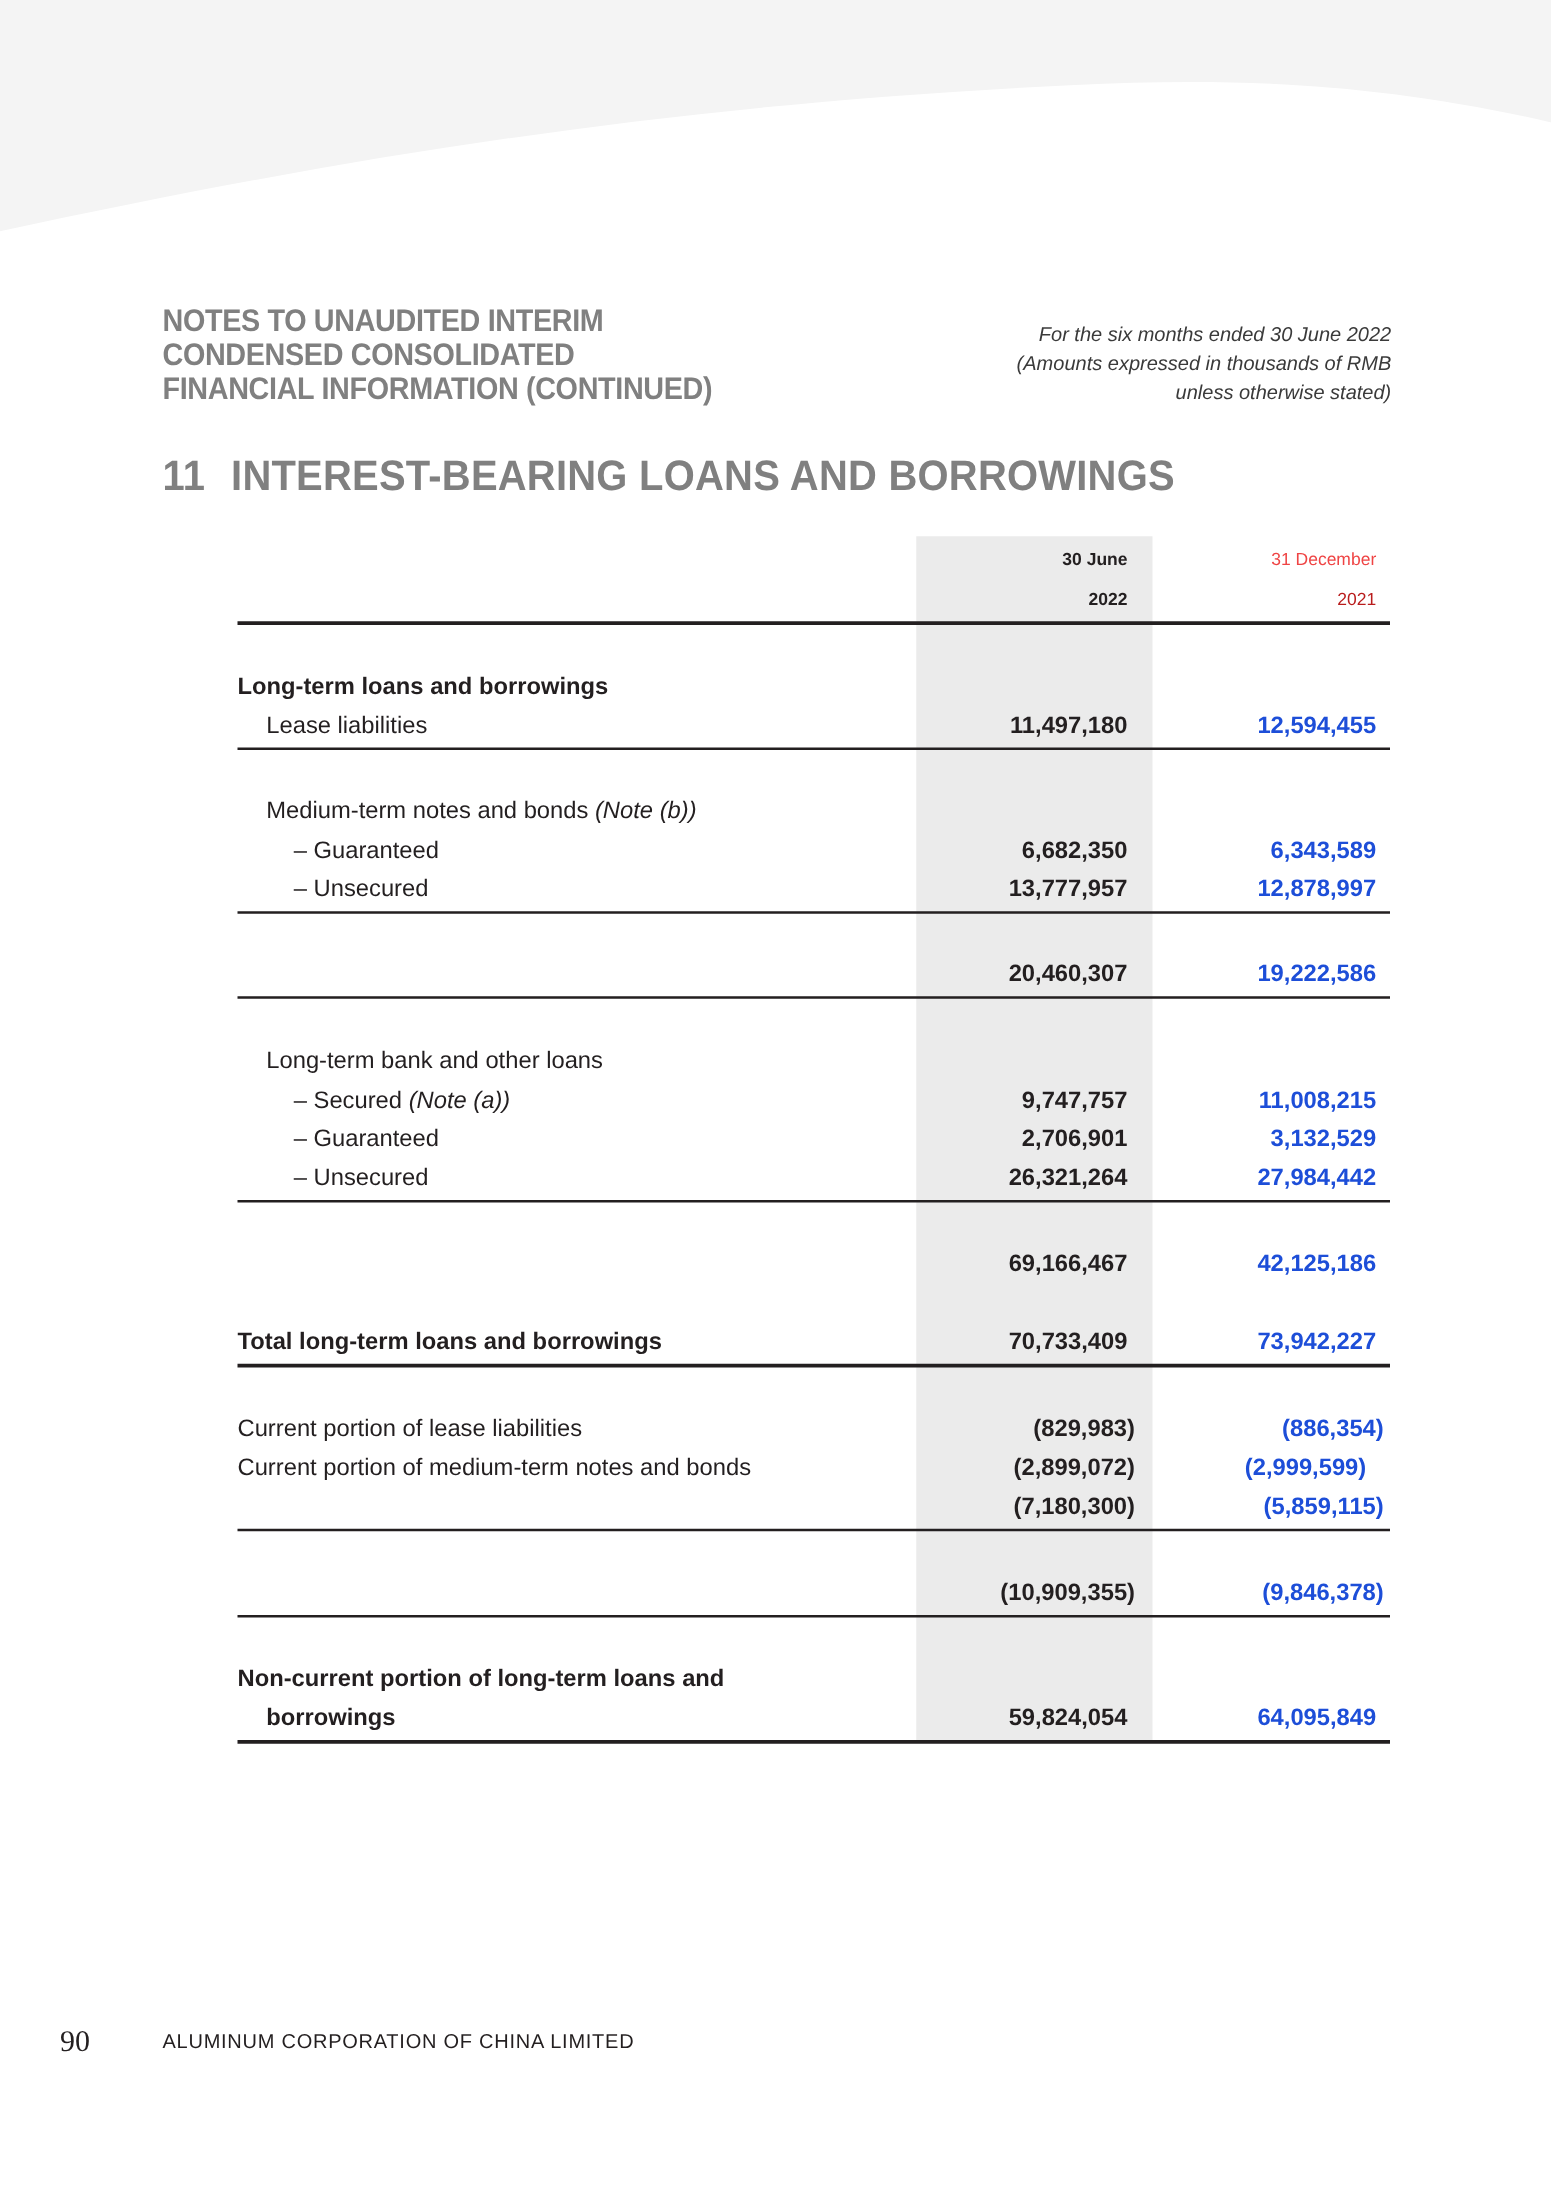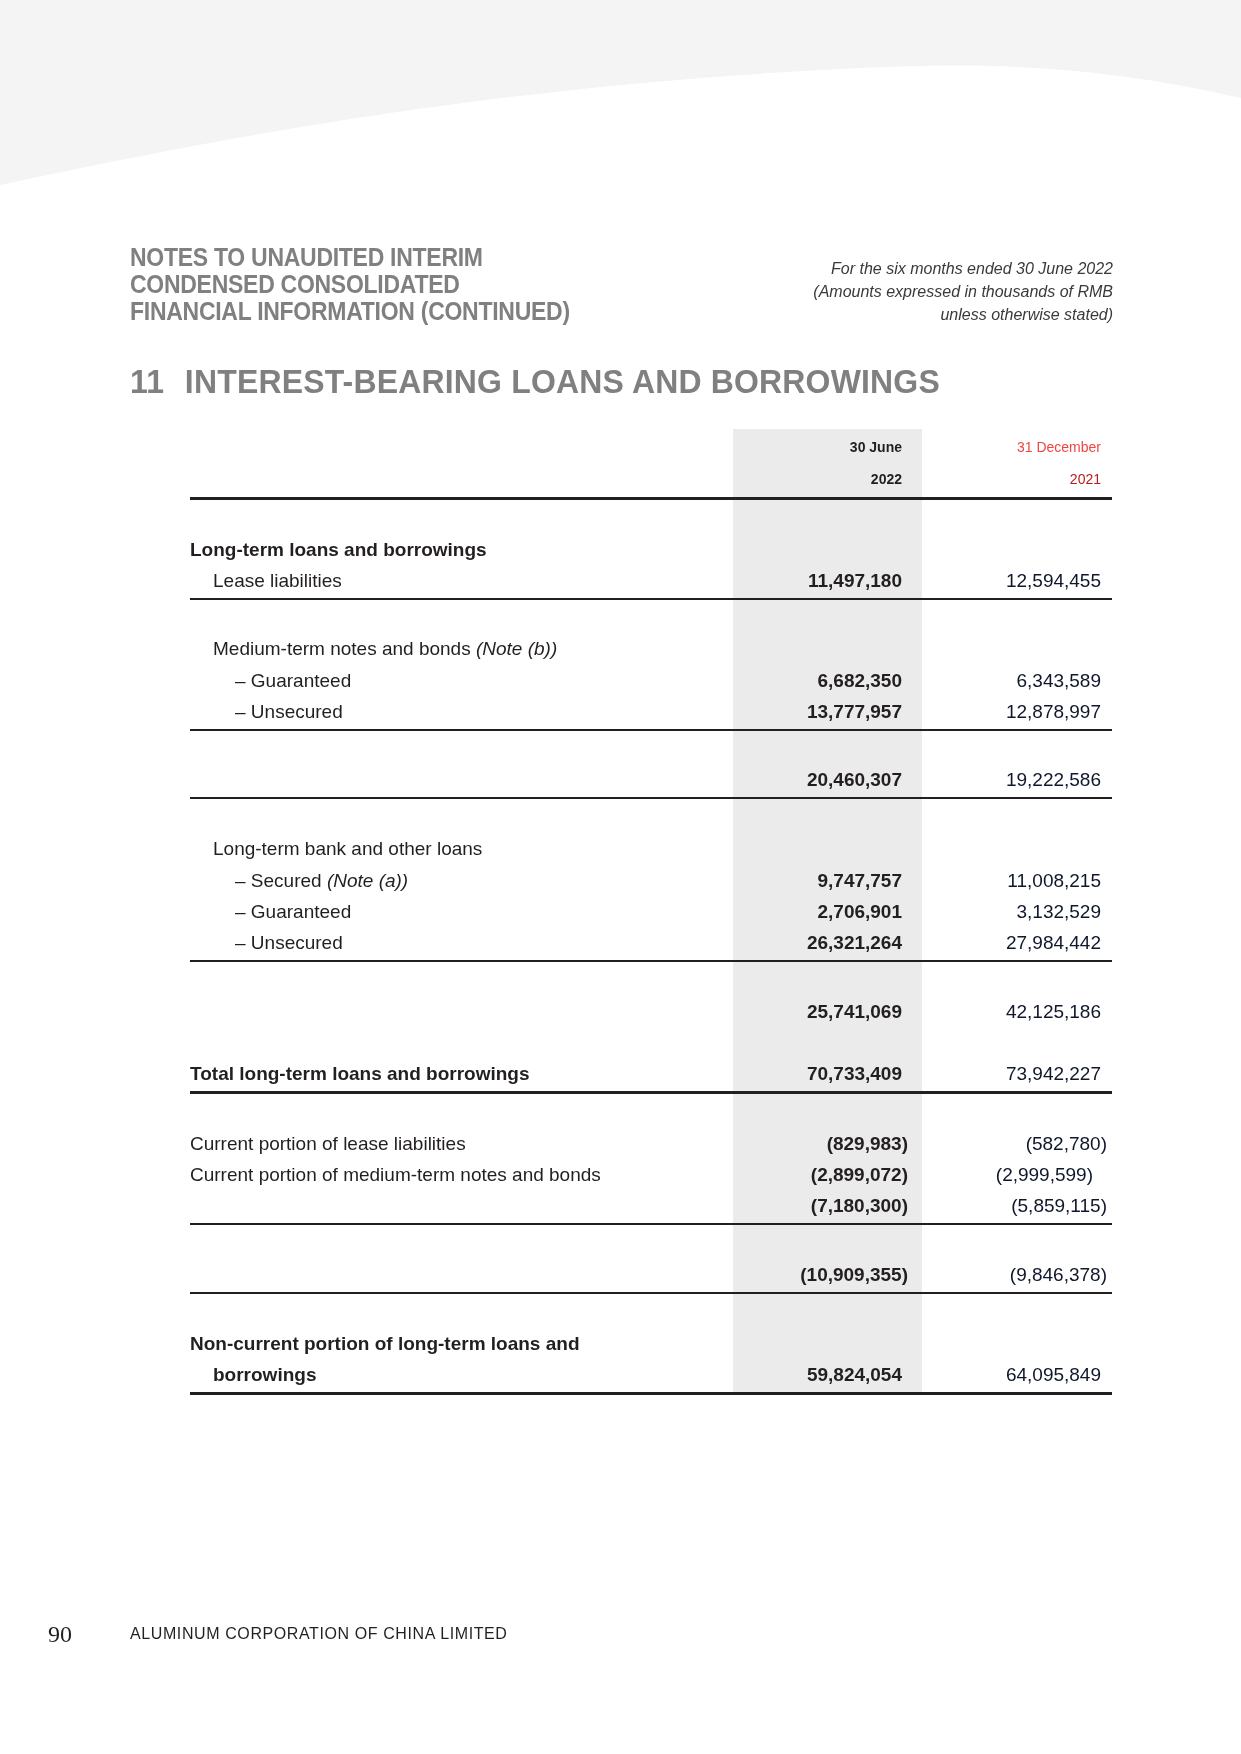--- a/index.html
+++ b/index.html
@@ -11,21 +11,21 @@
   .hdr-right { position:absolute; right:128px; top:257px; text-align:right; font-style:italic;
                font-size:16px; line-height:23px; color:#3a3a3a; }
   .section-title { position:absolute; left:130px; top:362px; font-weight:bold; font-size:34px;
                    color:#808080; letter-spacing:0.2px; transform:scaleX(0.94); transform-origin:left top; white-space:nowrap; }
   .section-title .num { margin-right:22px; }
   .shade { position:absolute; left:733px; top:429px; width:189px; height:965px; background:#ebebeb; }
   .tbl { position:absolute; left:190px; top:429px; width:922px; }
   .row { position:absolute; left:0; width:922px; height:30px; font-size:19px; }
   .row .lbl { position:absolute; left:0; top:0; white-space:nowrap; }
   .row .v1 { position:absolute; right:210px; top:0; font-weight:bold; text-align:right; }
-  .row .v2 { position:absolute; right:11px; top:0; text-align:right; color:#0f172a; }
+  .row .v2 { position:absolute; right:11px; top:0; text-align:right; color:#1d4ed8;font-weight:bold; }
   .b { font-weight:bold;text-align:right; }
   .ind1 { padding-left:23px; }
   .ind2 { padding-left:45px; }
   .note { font-style:italic; }
   .rule { position:absolute; left:0; width:922px; background:#231f20; }
   .thin { height:1.5px; }
   .thick { height:3px; }
   .colhdr { position:absolute; font-size:14px; text-align:right; }
   .footer-num { position:absolute; left:48px; top:1621px; font-family:"Liberation Serif", serif; font-size:24px; color:#231f20; }
   .footer-co { position:absolute; left:130px; top:1625px; font-size:16px; letter-spacing:0.6px; color:#231f20; }
@@ -108,35 +108,35 @@
     <span class="v2">3,132,529</span>
   </div>
   <div class="row" style="top:503px;">
     <span class="lbl ind2">– Unsecured</span>
     <span class="v1">26,321,264</span>
     <span class="v2">27,984,442</span>
   </div>
   <div class="rule thin" style="top:531px;"></div>
 
   <div class="row" style="top:572px;">
-    <span class="v1">25,741,069</span>
+    <span class="v1">69,166,467</span>
     <span class="v2">42,125,186</span>
   </div>
 
   <div class="row" style="top:634px;">
     <span class="lbl b">Total long-term loans and borrowings</span>
     <span class="v1">70,733,409</span>
     <span class="v2">73,942,227</span>
   </div>
   <div class="rule thick" style="top:662px;"></div>
 
   <div class="row" style="top:704px;">
     <span class="lbl">Current portion of lease liabilities</span>
     <span class="v1" style="right:204px;">(829,983)</span>
-    <span class="v2" style="right:5px;">(582,780)</span>
+    <span class="v2" style="right:5px;">(886,354)</span>
   </div>
   <div class="row" style="top:735px;">
     <span class="lbl">Current portion of medium-term notes and bonds</span>
     <span class="v1" style="right:204px;">(2,899,072)</span>
     <span class="v2" style="right:19px;">(2,999,599)</span>
   </div>
   <div class="row" style="top:766px;">
     <span class="v1" style="right:204px;">(7,180,300)</span>
     <span class="v2" style="right:5px;">(5,859,115)</span>
   </div>

